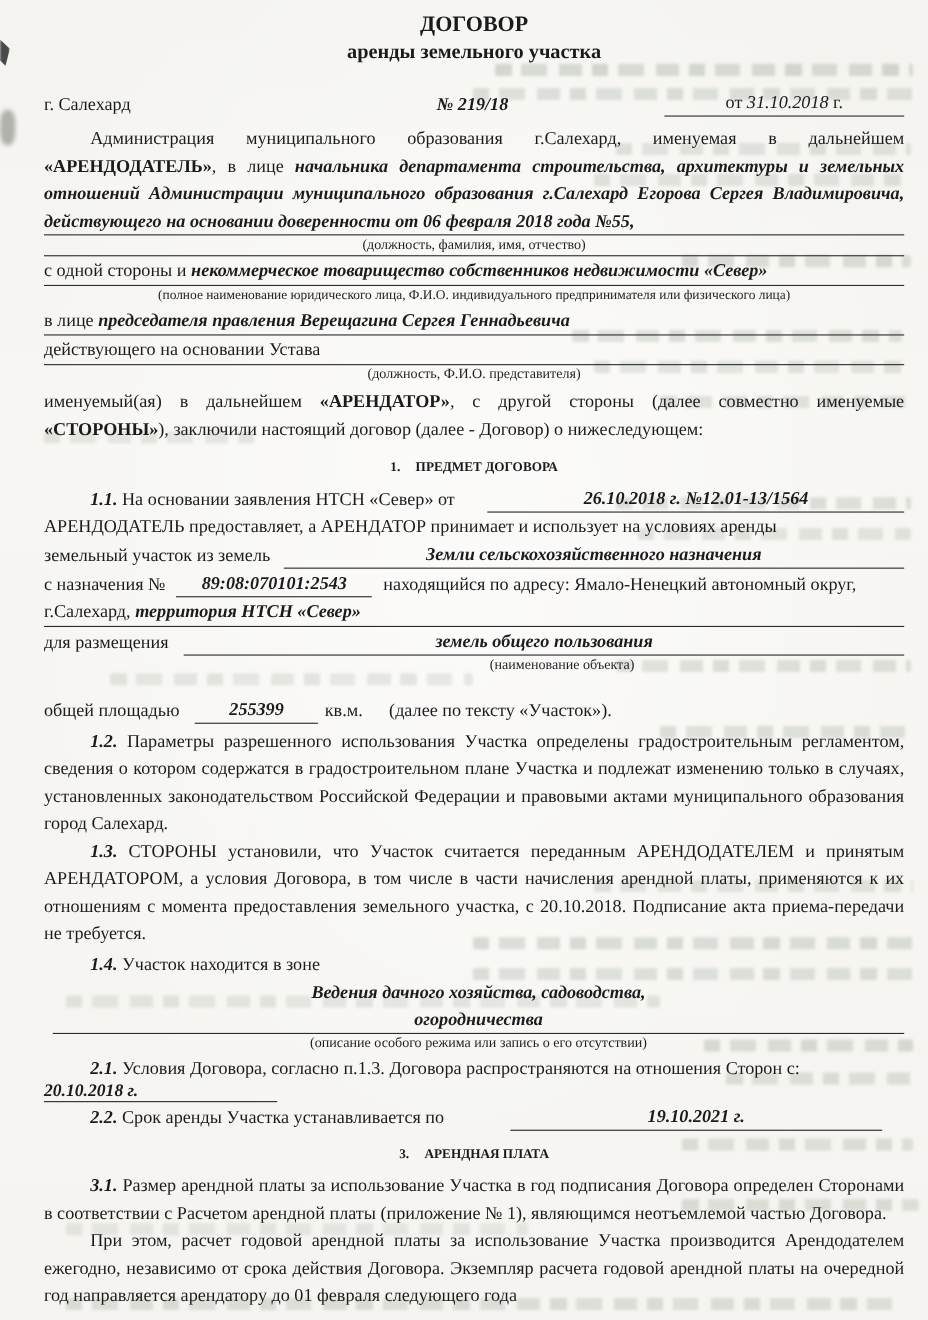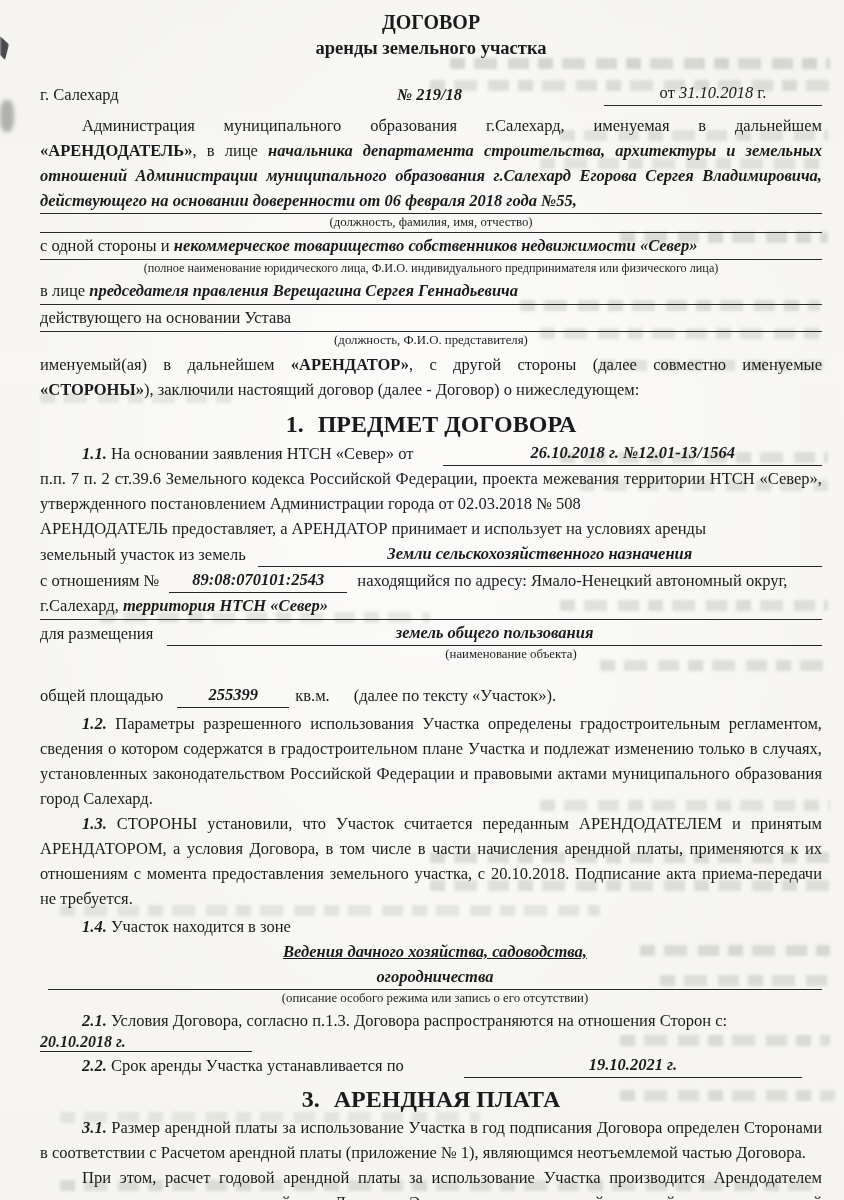--- a/index.html
+++ b/index.html
@@ -21,28 +21,28 @@
   .it{font-style:italic;}
   .b{font-weight:bold;}
   .bi{font-weight:bold;font-style:italic;}
   p{margin:0;font-size:16.5px;line-height:25px;}
   .just{text-align:justify;text-align-last:left;}
   .ind{text-indent:42px;}
   .rule-b{border-bottom:1.5px solid #2a2a2e;}
   .caption{font-size:12.8px;line-height:15px;text-align:center;color:#1e1e20;padding:1px 0 2px;}
   .caption.small{font-size:12.2px;}
   .fill-line{font-size:16.5px;line-height:25px;border-bottom:1.5px solid #2a2a2e;padding-bottom:1px;}
-  .sec-head{font-size:24px;font-weight:bold;text-align:center;margin:11px 0 5px;line-height:22px;}
+  .sec-head{font-size:12px;font-weight:bold;text-align:center;margin:11px 0 5px;line-height:22px;}
   .sec-head .num{margin-right:14px;}
   .row-flex{display:flex;align-items:flex-end;font-size:16.5px;line-height:25px;}
   .uv{border-bottom:1.6px solid #26262a;text-align:center;font-weight:bold;font-style:italic;padding-bottom:0px;}
   .grow{flex:1;}
   .zone-row{display:flex;font-size:16.5px;line-height:25px;margin-top:3px;flex-direction:column;}
   .zone-col{flex:1;margin-left:8px;}
-  .zone-l1{text-align:center;font-weight:bold;font-style:italic;text-decoration:underline;}
+  .zone-l1{text-align:center;font-weight:bold;font-style:italic;}
   .zone-l2{text-align:center;font-weight:bold;font-style:italic;border-bottom:1.5px solid #2a2a2e;}
   
   .bt{position:absolute;z-index:1;height:11px;filter:blur(1.6px);border-radius:2px;
       background:repeating-linear-gradient(90deg,
         rgba(128,142,125,0.55) 0 15px, rgba(128,142,125,0) 15px 24px,
         rgba(121,136,120,0.45) 24px 47px, rgba(128,142,125,0) 47px 58px,
         rgba(128,142,125,0.5) 58px 79px, rgba(128,142,125,0) 79px 88px);}
   .speck{position:absolute;z-index:1;}
 </style>
 </head>
@@ -97,30 +97,29 @@
   <div class="caption">(должность, Ф.И.О. представителя)</div>
 
   <p class="just" style="margin-top:2px;"><span>именуемый(ая) в дальнейшем </span><span class="b">«АРЕНДАТОР»</span><span>, с другой стороны (далее совместно именуемые </span><span class="b">«СТОРОНЫ»</span><span>), заключили настоящий договор (далее - Договор) о нижеследующем:</span></p>
 
   <div class="sec-head"><span class="num">1.</span><span>ПРЕДМЕТ ДОГОВОРА</span></div>
 
   <div class="row-flex">
     <span style="margin-left:42px;"><span class="bi">1.1.</span><span> На основании заявления НТСН «Север» от</span></span>
     <span class="uv grow" style="margin-left:30px;">26.10.2018 г. №12.01-13/1564</span>
   </div>
-  <p class="just">п.п. 7 п. 2 ст.39.6 Земельного кодекса Российской Федерации, проекта межевания территории НТСН «Север», утвержденного постановлением Администрации города от 02.03.2018 № 508</p>
   <p>АРЕНДОДАТЕЛЬ предоставляет, а АРЕНДАТОР принимает и использует на условиях аренды</p>
 
   <div class="row-flex">
     <span>земельный участок из земель</span>
     <span class="uv grow" style="margin-left:12px;">Земли сельскохозяйственного назначения</span>
   </div>
 
   <div class="row-flex">
-    <span>с отношениям №</span>
+    <span>с назначения №</span>
     <span class="uv" style="width:178px;margin:0 10px;">89:08:070101:2543</span>
     <span class="grow">находящийся по адресу:  Ямало-Ненецкий автономный округ,</span>
   </div>
 
   <div class="fill-line"><span>г.Салехард, </span><span class="bi">территория НТСН «Север»</span></div>
 
   <div class="row-flex">
     <span>для размещения</span>
     <span class="uv grow" style="margin-left:14px;">земель общего пользования</span>
   </div>

